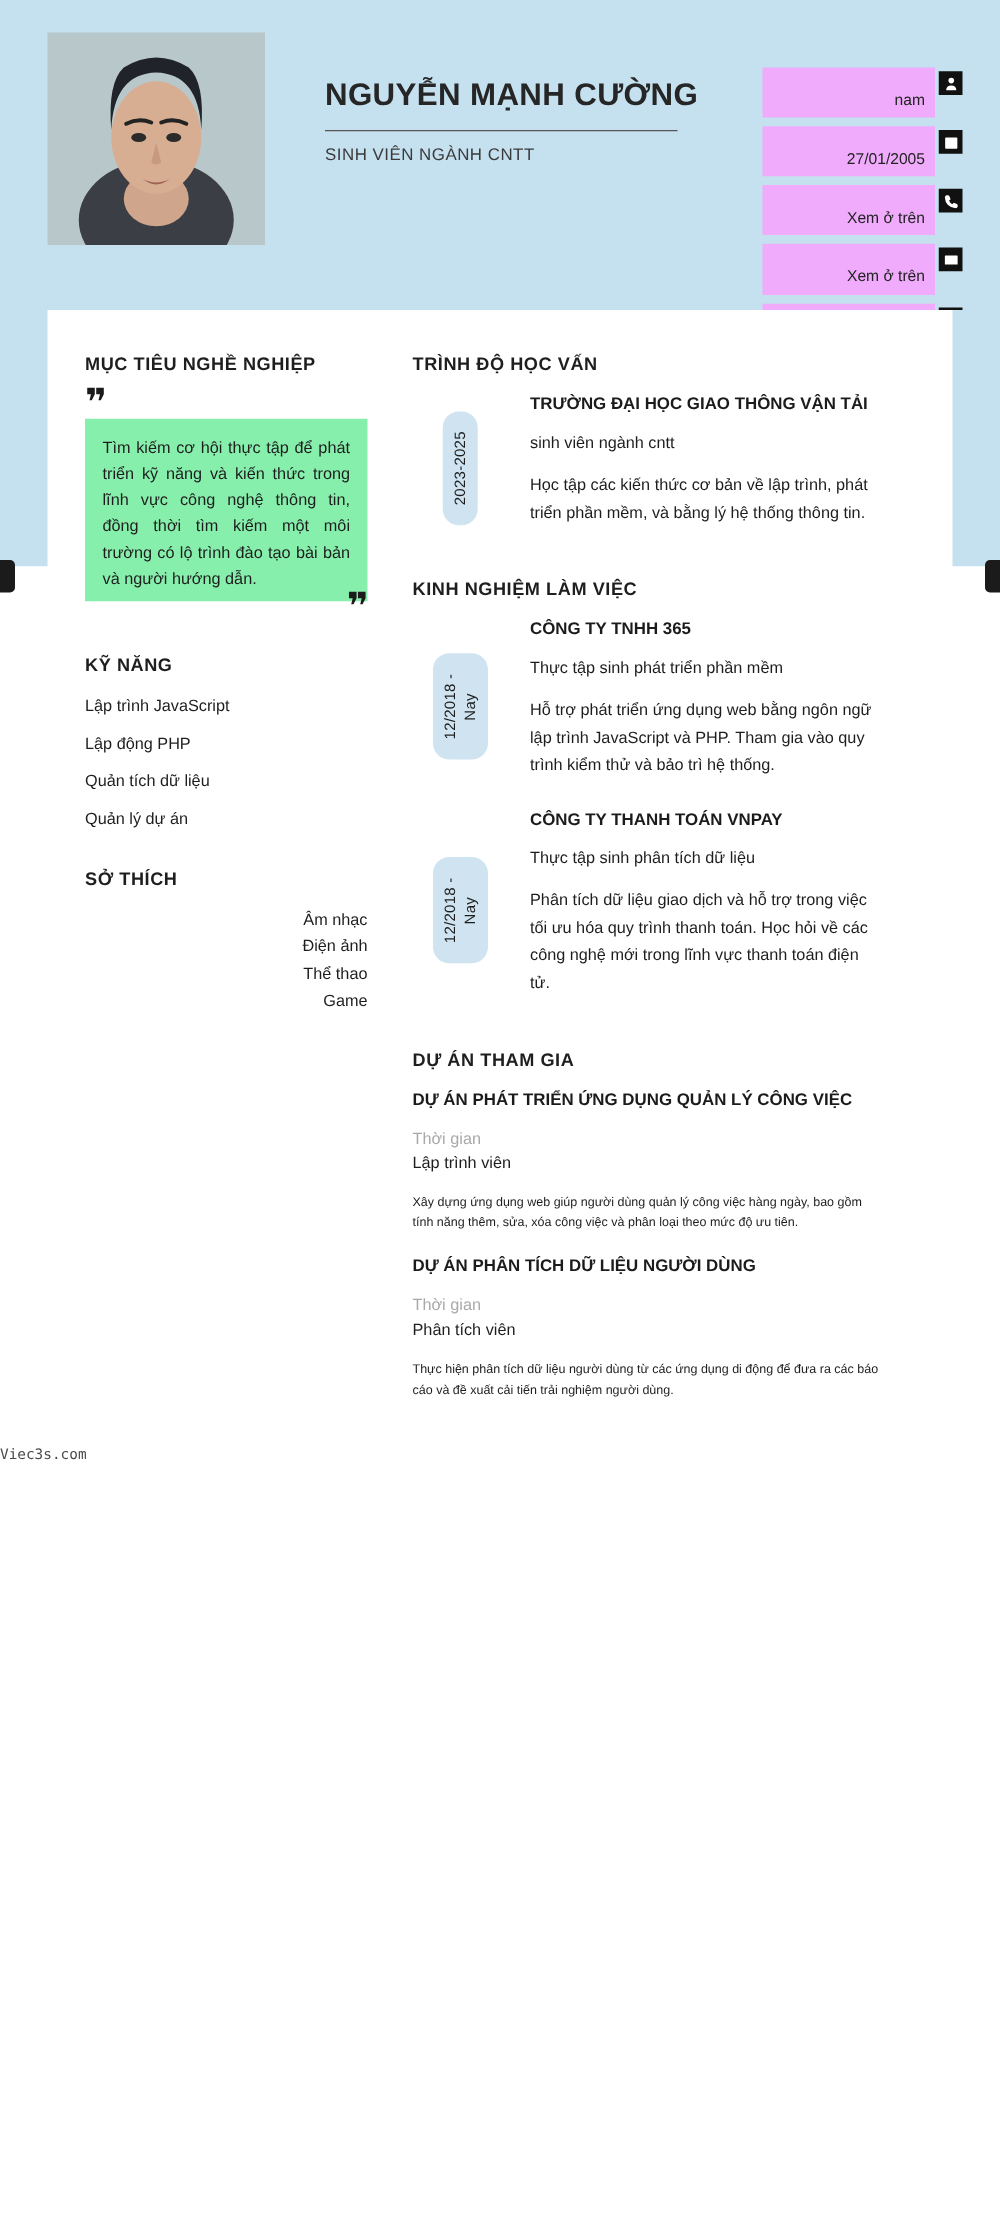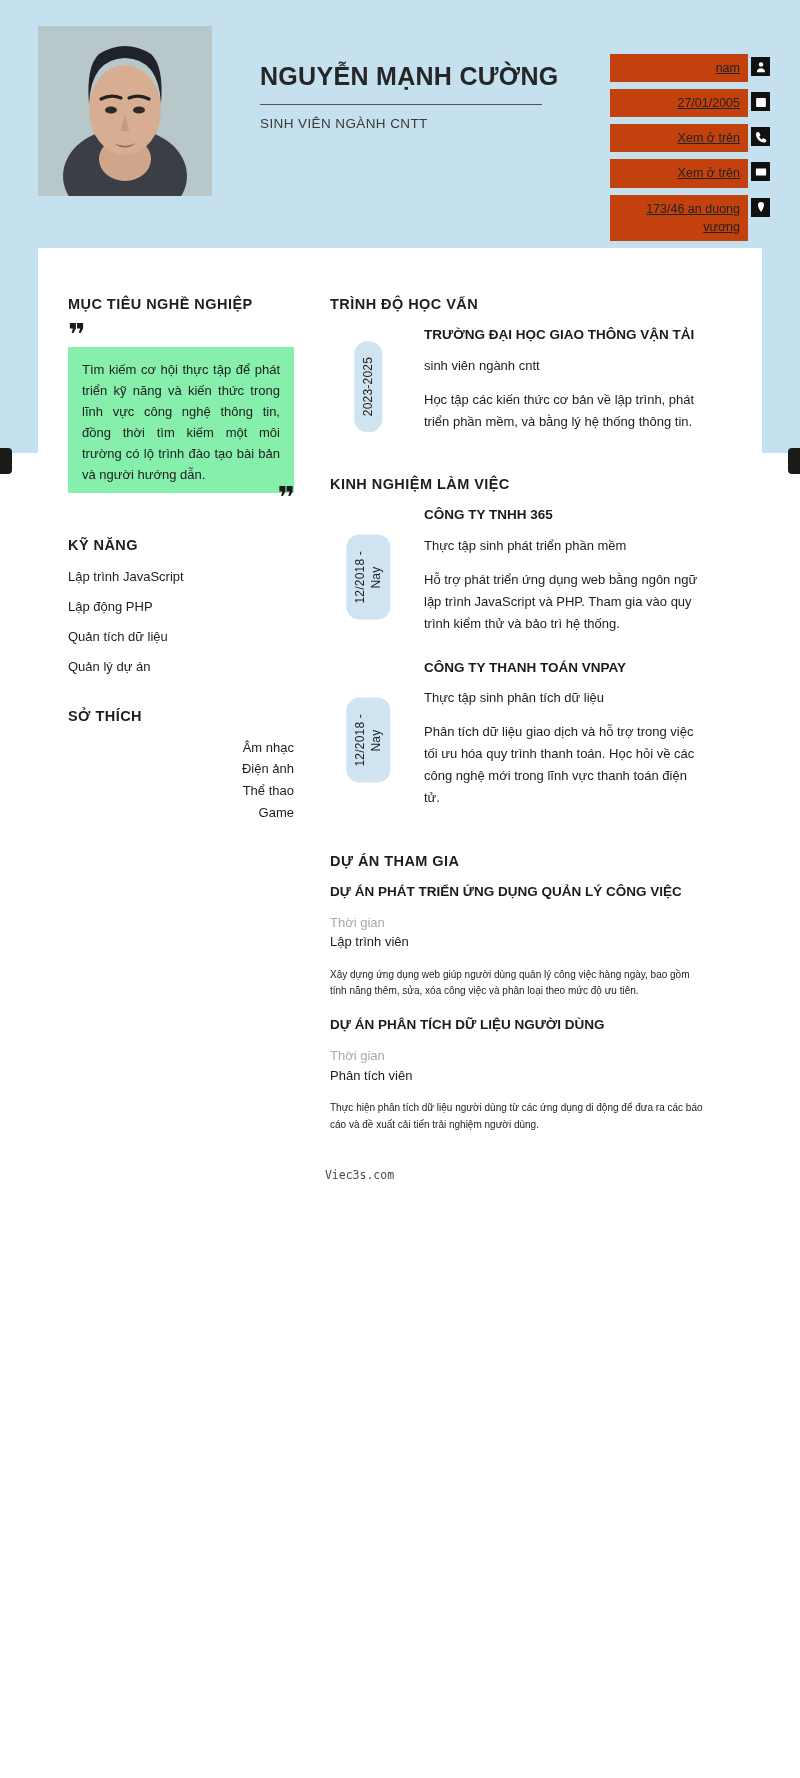--- a/index.html
+++ b/index.html
@@ -69,29 +69,28 @@
     display: flex;
     flex-direction: column;
     gap: 7px;
   }
   .contact-row {
     display: flex;
     align-items: flex-start;
     justify-content: flex-end;
   }
   .contact-val {
-    background: #c2410c;
+    background: #f0abfc;
     color: #222;
     font-size: 12.5px;
     line-height: 1.45;
-    padding: 5px 8px 5px 10px;
+    padding: 17px 8px 5px 10px;
     text-align: right;
     flex: 1 1 auto;
     min-height: 25px;
-    text-decoration: underline;
   }
   .contact-ico {
     flex: 0 0 19px;
     width: 19px;
     height: 19px;
     margin-left: 3px;
     margin-top: 3px;
     background: #111;
     color: #fff;
     display: flex;
@@ -99,21 +98,21 @@
     justify-content: center;
   }
   .contact-ico svg { width: 12px; height: 12px; fill: #fff; }
 
   
   .body-wrap {
     position: relative;
     width: 800px;
     background: #ffffff;
     display: flex;
-    padding-top: 48px;
+    padding-top: 36px;
   }
   
   .edge-left, .edge-right {
     position: absolute;
     top: 0; width: 38px; height: 205px;
     background: #c5e0ef;
   }
   .edge-left { left: 0; }
   .edge-right { right: 0; }
   .tab-left, .tab-right {
@@ -246,26 +245,25 @@
     margin-bottom: 15px;
   }
   .project-desc {
     font-size: 10px;
     color: #1d1d1d;
     line-height: 1.68;
   }
 
   .footer {
     width: 671px;
-    text-align: center;
+    text-align: left;
     padding: 18px 32px 14px 0;
     font-family: "DejaVu Sans Mono", monospace;
     font-size: 11.5px;
     color: #4a4a4a;
-    margin-left: 40px;
   }
 </style>
 </head>
 <body>
 
 <div class="page">
 
   <div class="header">
 
     <div class="photo">

